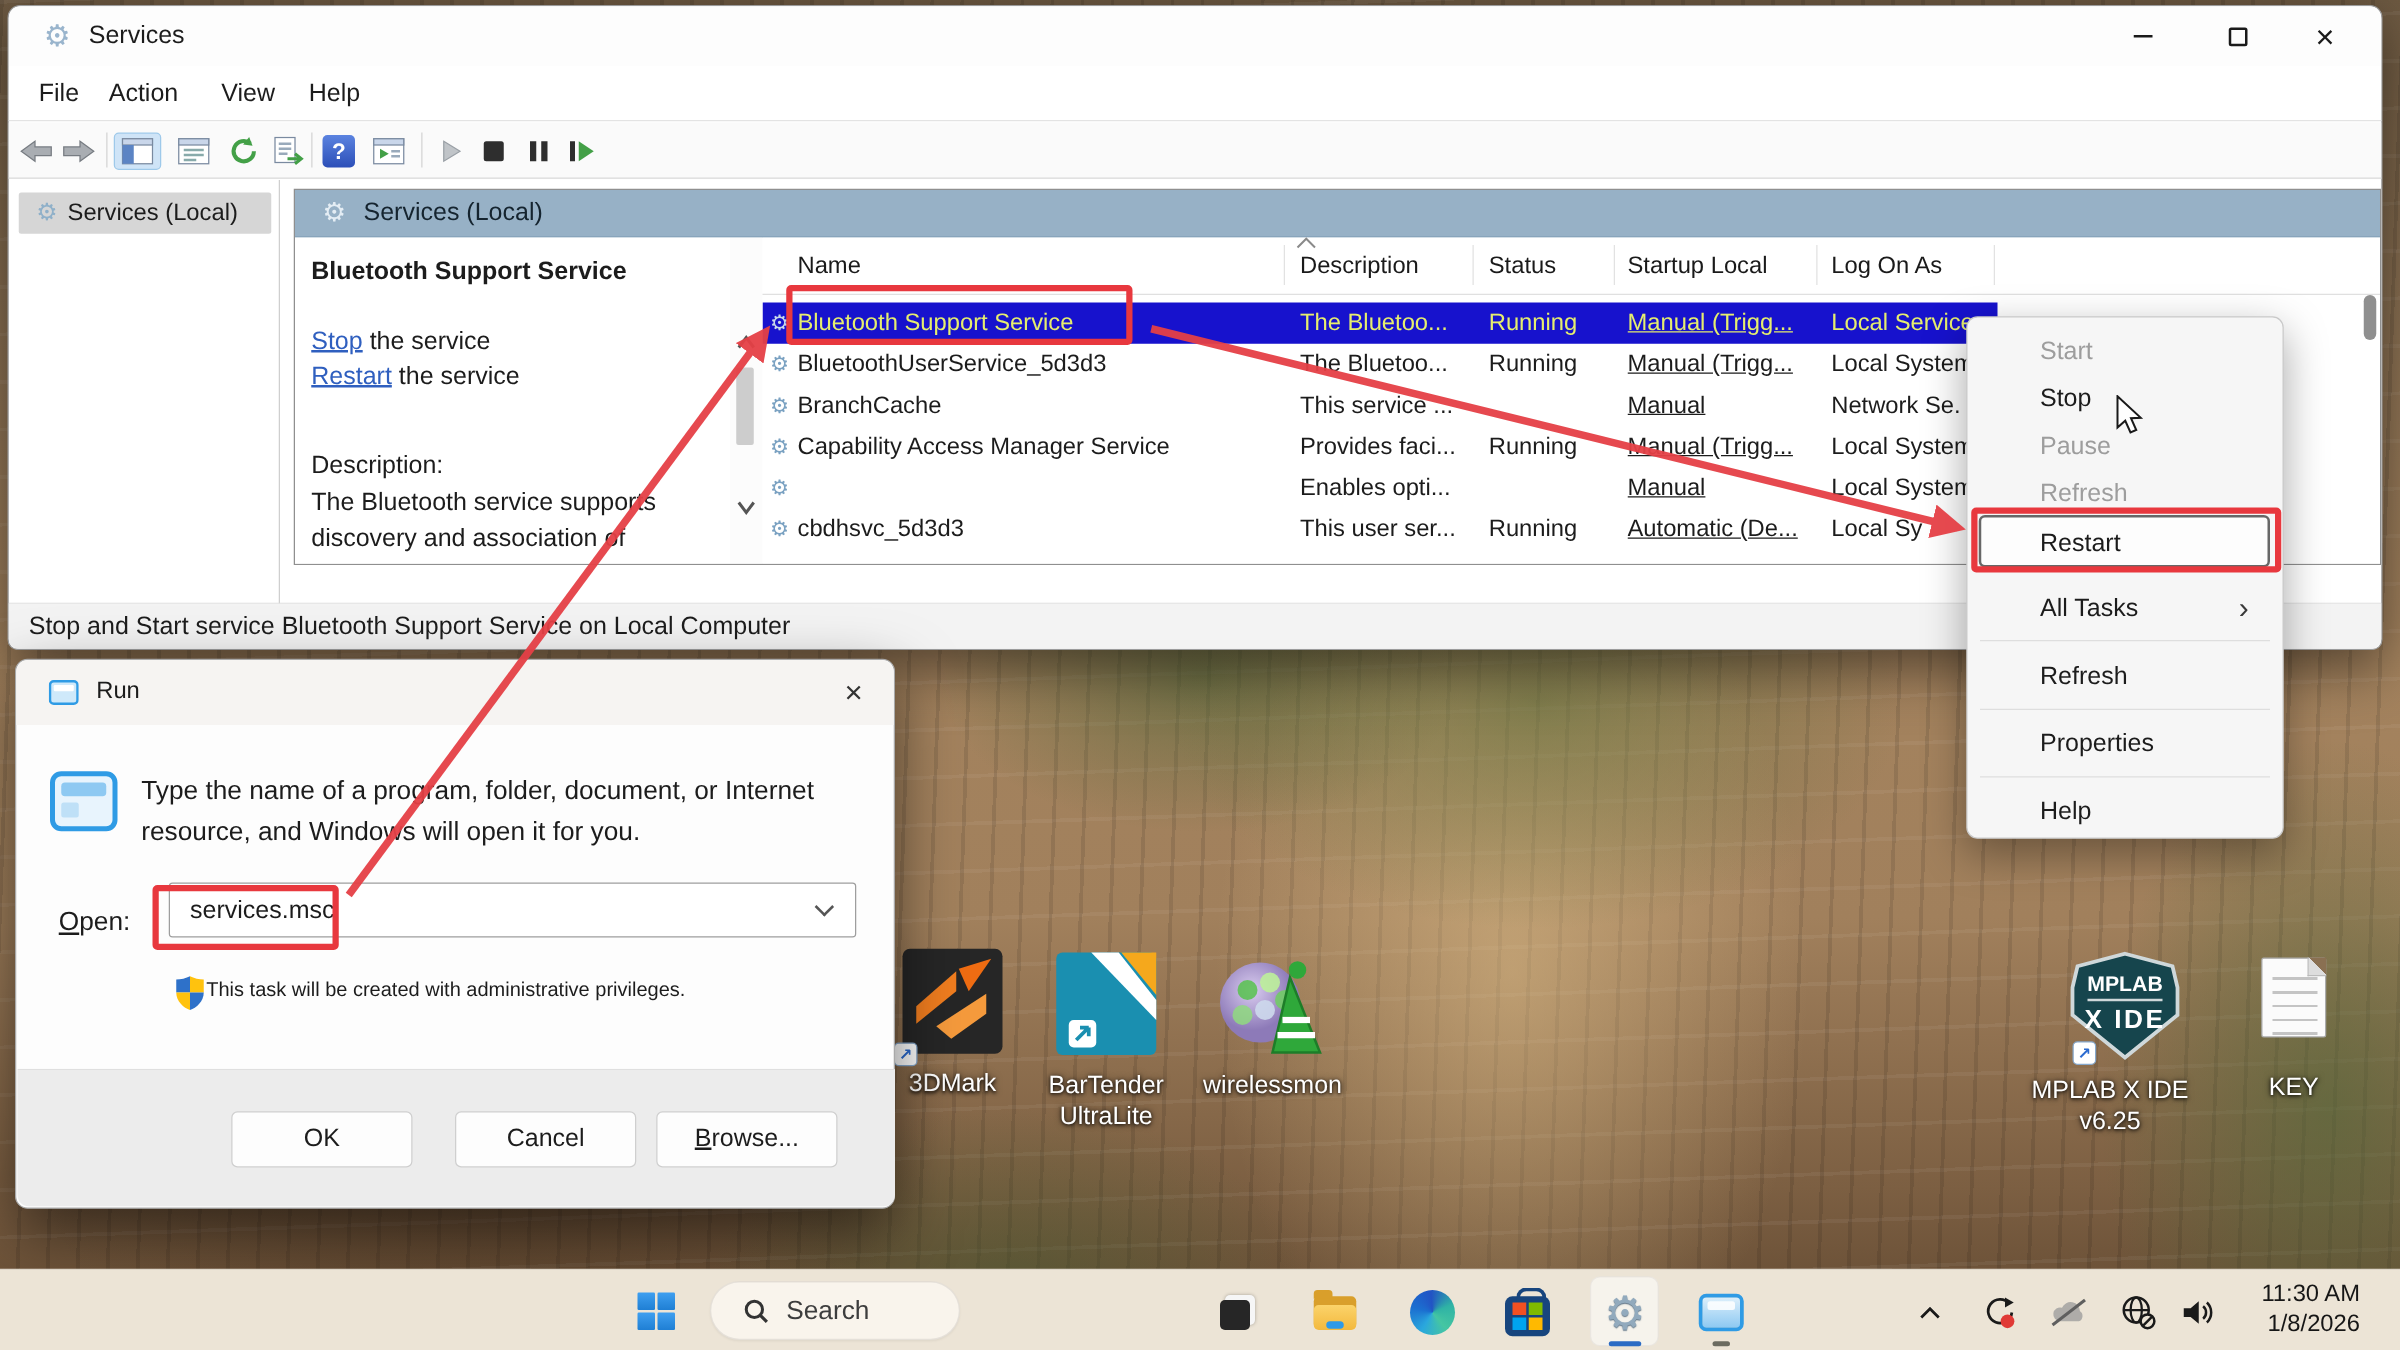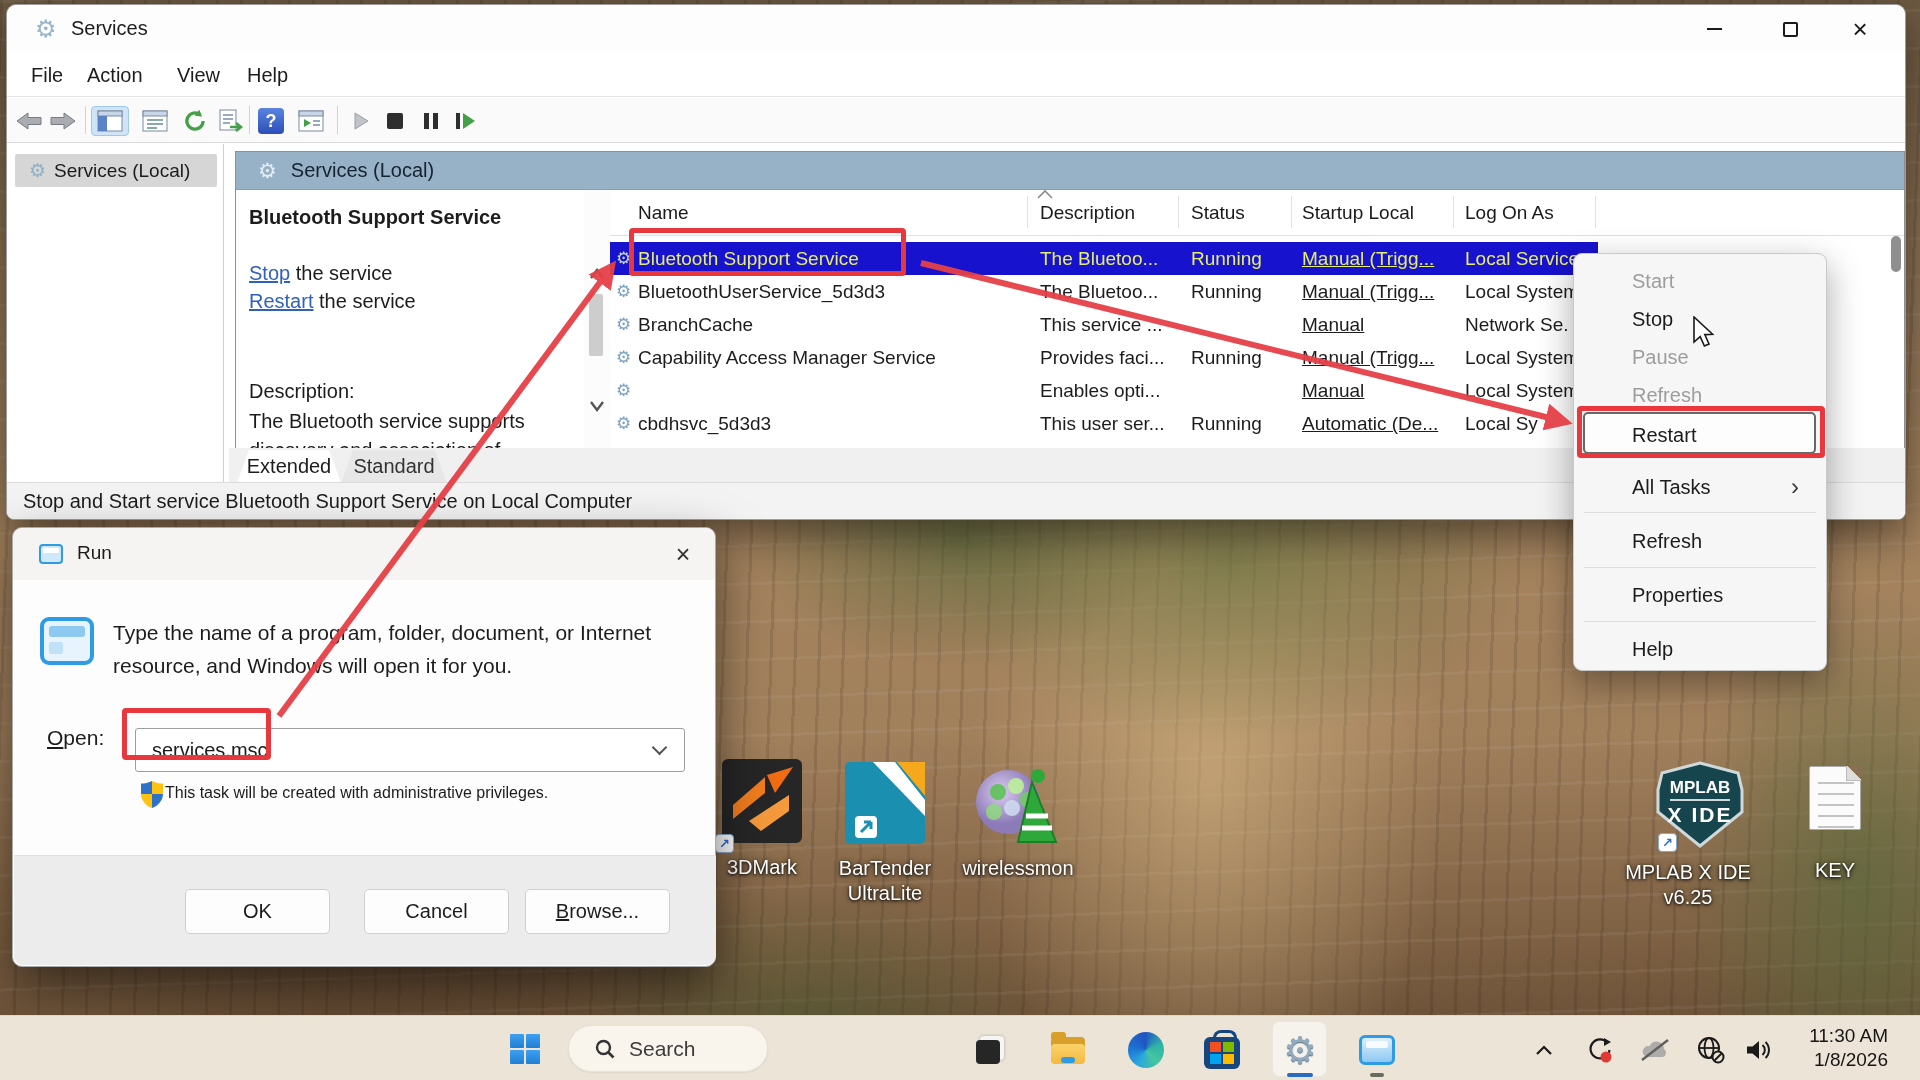--- a/index.html
+++ b/index.html
@@ -57,21 +57,21 @@
     display:flex;align-items:center;gap:8px;padding-left:14px;font-size:19px}
   .treegear{font-size:19px;color:#8fb0c9}
   .rpane{position:absolute;left:228px;top:146px;width:1670px;height:301px;border:1px solid #8f8f8f;background:#fff;overflow:hidden}
   .band{position:absolute;left:0;top:0;right:0;height:38px;background:#97b1c6;border-bottom:1px solid #84a0b8;
     display:flex;align-items:center;gap:14px;padding-left:22px;font-size:20px;color:#15242f}
   .bandgear{font-size:21px;color:#e4edf4}
   .sidepanel{position:absolute;left:0;top:38px;width:348px;bottom:0;background:#fff;padding:16px 0 0 13px;overflow:hidden}
   .sp-title{font-size:20px;font-weight:bold;margin-bottom:30px}
   .sp-link{color:#2f5fbf;text-decoration:underline}
   .sp-line{font-size:20px;line-height:28px}
-  .sp-desc-label{font-size:20px;margin-top:65px}
+  .sp-desc-label{font-size:20px;margin-top:46px}
   .sp-desc{font-size:20px;line-height:29px;width:330px;margin-top:4px}
   .miniscroll{position:absolute;left:348px;top:38px;width:26px;bottom:0;background:#fcfcfc}
   .ms-thumb{position:absolute;left:5px;top:104px;width:14px;height:62px;background:#cdcdcd;border-radius:2px}
   .listhead{position:absolute;left:374px;top:38px;right:0;height:46px;background:#fff;border-bottom:1px solid #e0e0e0;font-size:19px}
   .hcell{position:absolute;top:12px;color:#1a1a1a}
   .hdiv{position:absolute;top:6px;width:1px;height:32px;background:#e2e2e2}
   .listbody{position:absolute;left:374px;top:84px;right:0;bottom:0;background:#fff;overflow:hidden}
   .lrow{position:absolute;left:0;width:988px;height:33px;line-height:33px;font-size:19px;white-space:nowrap}
   .lrow .c{position:absolute;overflow:hidden;height:33px}
   .ric{position:absolute;left:6px;top:0;font-size:17px;color:#7ba2c2}
@@ -420,24 +420,20 @@
         <span class="c n">cbdhsvc_5d3d3</span>
         <span class="c d">This user ser...</span>
         <span class="c s">Running</span>
         <span class="c u">Automatic (De...</span>
         <span class="c l">Local Sy</span>
       </div>
     </div>
     <div class="winscroll"></div>
   </div>
 
-  <div class="tabsrow">
-    <div class="tab on" style="left:8px;width:104px">Extended</div>
-    <div class="tab off" style="left:112px;width:106px">Standard</div>
-  </div>
 
   <div class="statusbar">
     <span>Stop and Start service Bluetooth Support Service on Local Computer</span>
   </div>
 </div>
 
 <div class="run">
   <div class="runtitle">
     <svg class="abs" style="left:26px;top:16px" width="24" height="20">
       <rect x="1" y="1" width="22" height="18" rx="3" fill="#cfe9fa" stroke="#2f9be5" stroke-width="2"></rect>
@@ -448,21 +444,21 @@
         <span>×</span>
       </div>
   </div>
   <svg class="abs" style="left:26px;top:88px" width="56" height="52">
     <rect x="3" y="3" width="50" height="44" rx="7" fill="#e8f4fd" stroke="#2f9be5" stroke-width="4"></rect>
     <rect x="10" y="10" width="36" height="11" rx="3" fill="#8ec9f2"></rect>
     <rect x="10" y="26" width="14" height="12" rx="2" fill="#bfe0f7"></rect>
   </svg>
   <div class="runmsg" style="left:100px;top:88px;position:absolute">Type the name of a program, folder, document, or Internet resource, and Windows will open it for you.</div>
   <div class="openlab" style="top:198px"><span class="u">O</span><span>pen:</span></div>
-  <div class="combo" style="top:200px">
+  <div class="combo" style="top:178px">
     <span>services.msc</span>
     <span class="abs" style="left:518px;top:13px;width:11px;height:11px;border-right:2px solid #555;border-bottom:2px solid #555;transform:rotate(45deg)"></span>
   </div>
   <svg class="abs" style="left:126px;top:252px" width="28" height="30">
     <path d="M13 1 C10 2.6 5.5 3.6 2 3.6 L2 14 L13 14 Z" fill="#2e71c9"></path>
     <path d="M13 1 C16 2.6 20.5 3.6 24 3.6 L24 14 L13 14 Z" fill="#ffc20e"></path>
     <path d="M2 14 C2 21 8 26.5 13 28 L13 14 Z" fill="#ffc20e"></path>
     <path d="M24 14 C24 21 18 26.5 13 28 L13 14 Z" fill="#2e71c9"></path>
   </svg>
   <div class="adminnote" style="top:256px">This task will be created with administrative privileges.</div>

